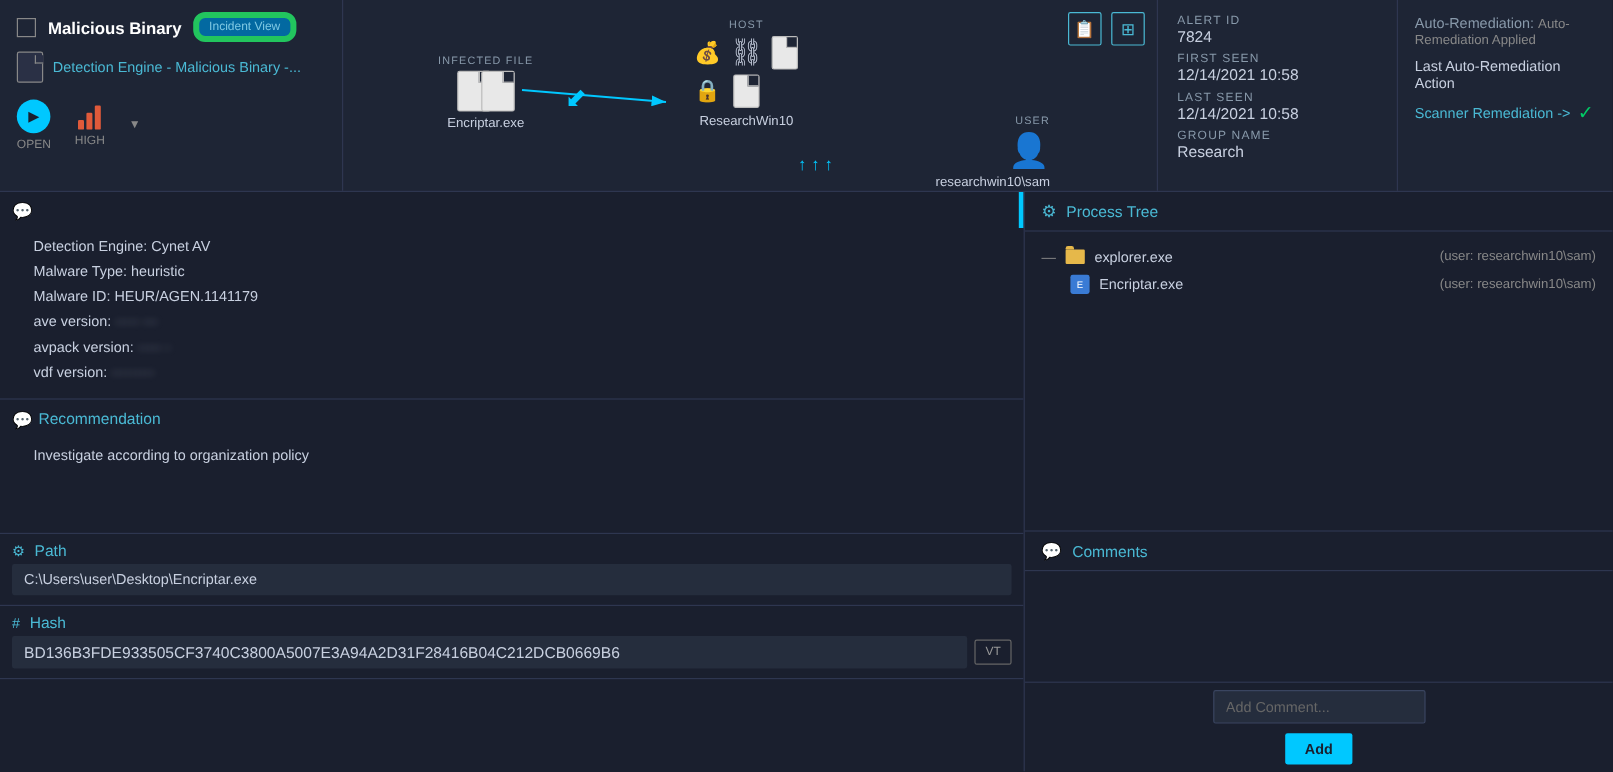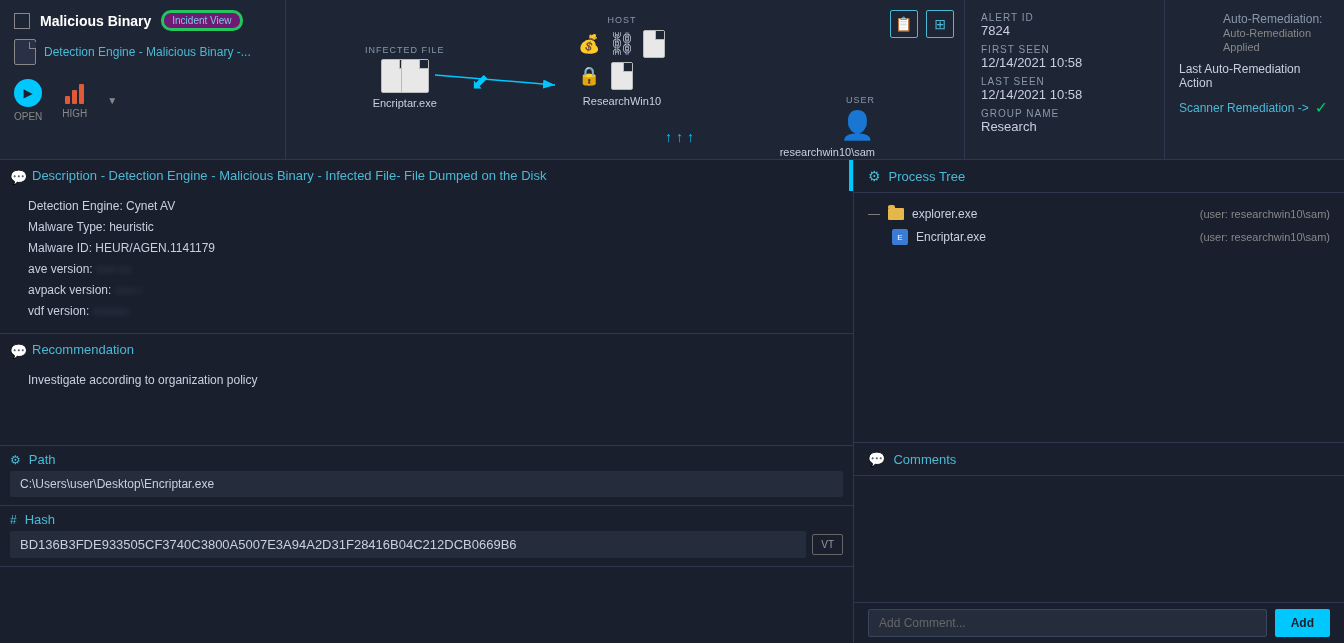--- a/index.html
+++ b/index.html
@@ -44,26 +44,26 @@
       flex-shrink: 0;
     }
 
     .title-text {
       color: #ffffff;
       font-size: 14px;
       font-weight: 600;
     }
 
     .incident-badge {
-      background: #701a75;
+      background: #0369a1;
       color: #7ec8e3;
       font-size: 10px;
       padding: 2px 8px;
       border-radius: 10px;
-      border: 3px solid #22c55e;
+      border: 5px solid #22c55e;
     }
 
     .detection-link {
       display: flex;
       align-items: center;
       gap: 8px;
       color: #4ab9d4;
       font-size: 12px;
       cursor: pointer;
     }
@@ -172,21 +172,20 @@
       padding: 12px 14px;
       border-left: 1px solid #2e3650;
       display: flex;
       flex-direction: column;
       gap: 8px;
     }
 
     .remediation-title {
       color: #c8d0e0;
       font-size: 12px;
-      margin-left: 44px;
     }
     .remediation-title span {
       color: #8899aa;
     }
 
     .remediation-sub {
       color: #c8d0e0;
       font-size: 12px;
     }
 
@@ -432,22 +431,24 @@
     .cm-title { color: #4ab9d4; font-size: 13px; font-weight: 500; }
 
     .cm-body {
       flex: 1;
       padding: 8px 14px;
     }
 
     .cm-footer {
       padding: 6px 14px;
       display: flex;
+      align-items: center;
       gap: 8px;
       border-top: 1px solid #2e3650;
+      flex-direction: column;
     }
 
     .cm-input {
       flex: 1;
       background: #252d3d;
       border: 1px solid #3a4560;
       color: #c8d0e0;
       padding: 6px 10px;
       font-size: 12px;
       border-radius: 2px;
@@ -708,21 +709,20 @@
   </div>
 </div>
 
 <div class="main-area">
 
   <div class="left-panel">
 
     <div class="section">
       <div class="section-header">
         <span class="section-icon">💬</span>
-        <span class="section-title">Description - Detection Engine - Malicious Binary - Infected File- File Dumped on the Disk</span>
         <div class="cyan-bar"></div>
       </div>
       <div class="section-body">
         <p><span>Detection Engine:</span> <span>Cynet AV</span></p>
         <p><span>Malware Type:</span> <span>heuristic</span></p>
         <p><span>Malware ID:</span> <span>HEUR/AGEN.1141179</span></p>
         <p><span>ave version:</span> <span class="blurred">·····  ···</span></p>
         <p><span>avpack version:</span> <span class="blurred">·····  ·</span></p>
         <p><span>vdf version:</span> <span class="blurred">·········</span></p>
       </div>

